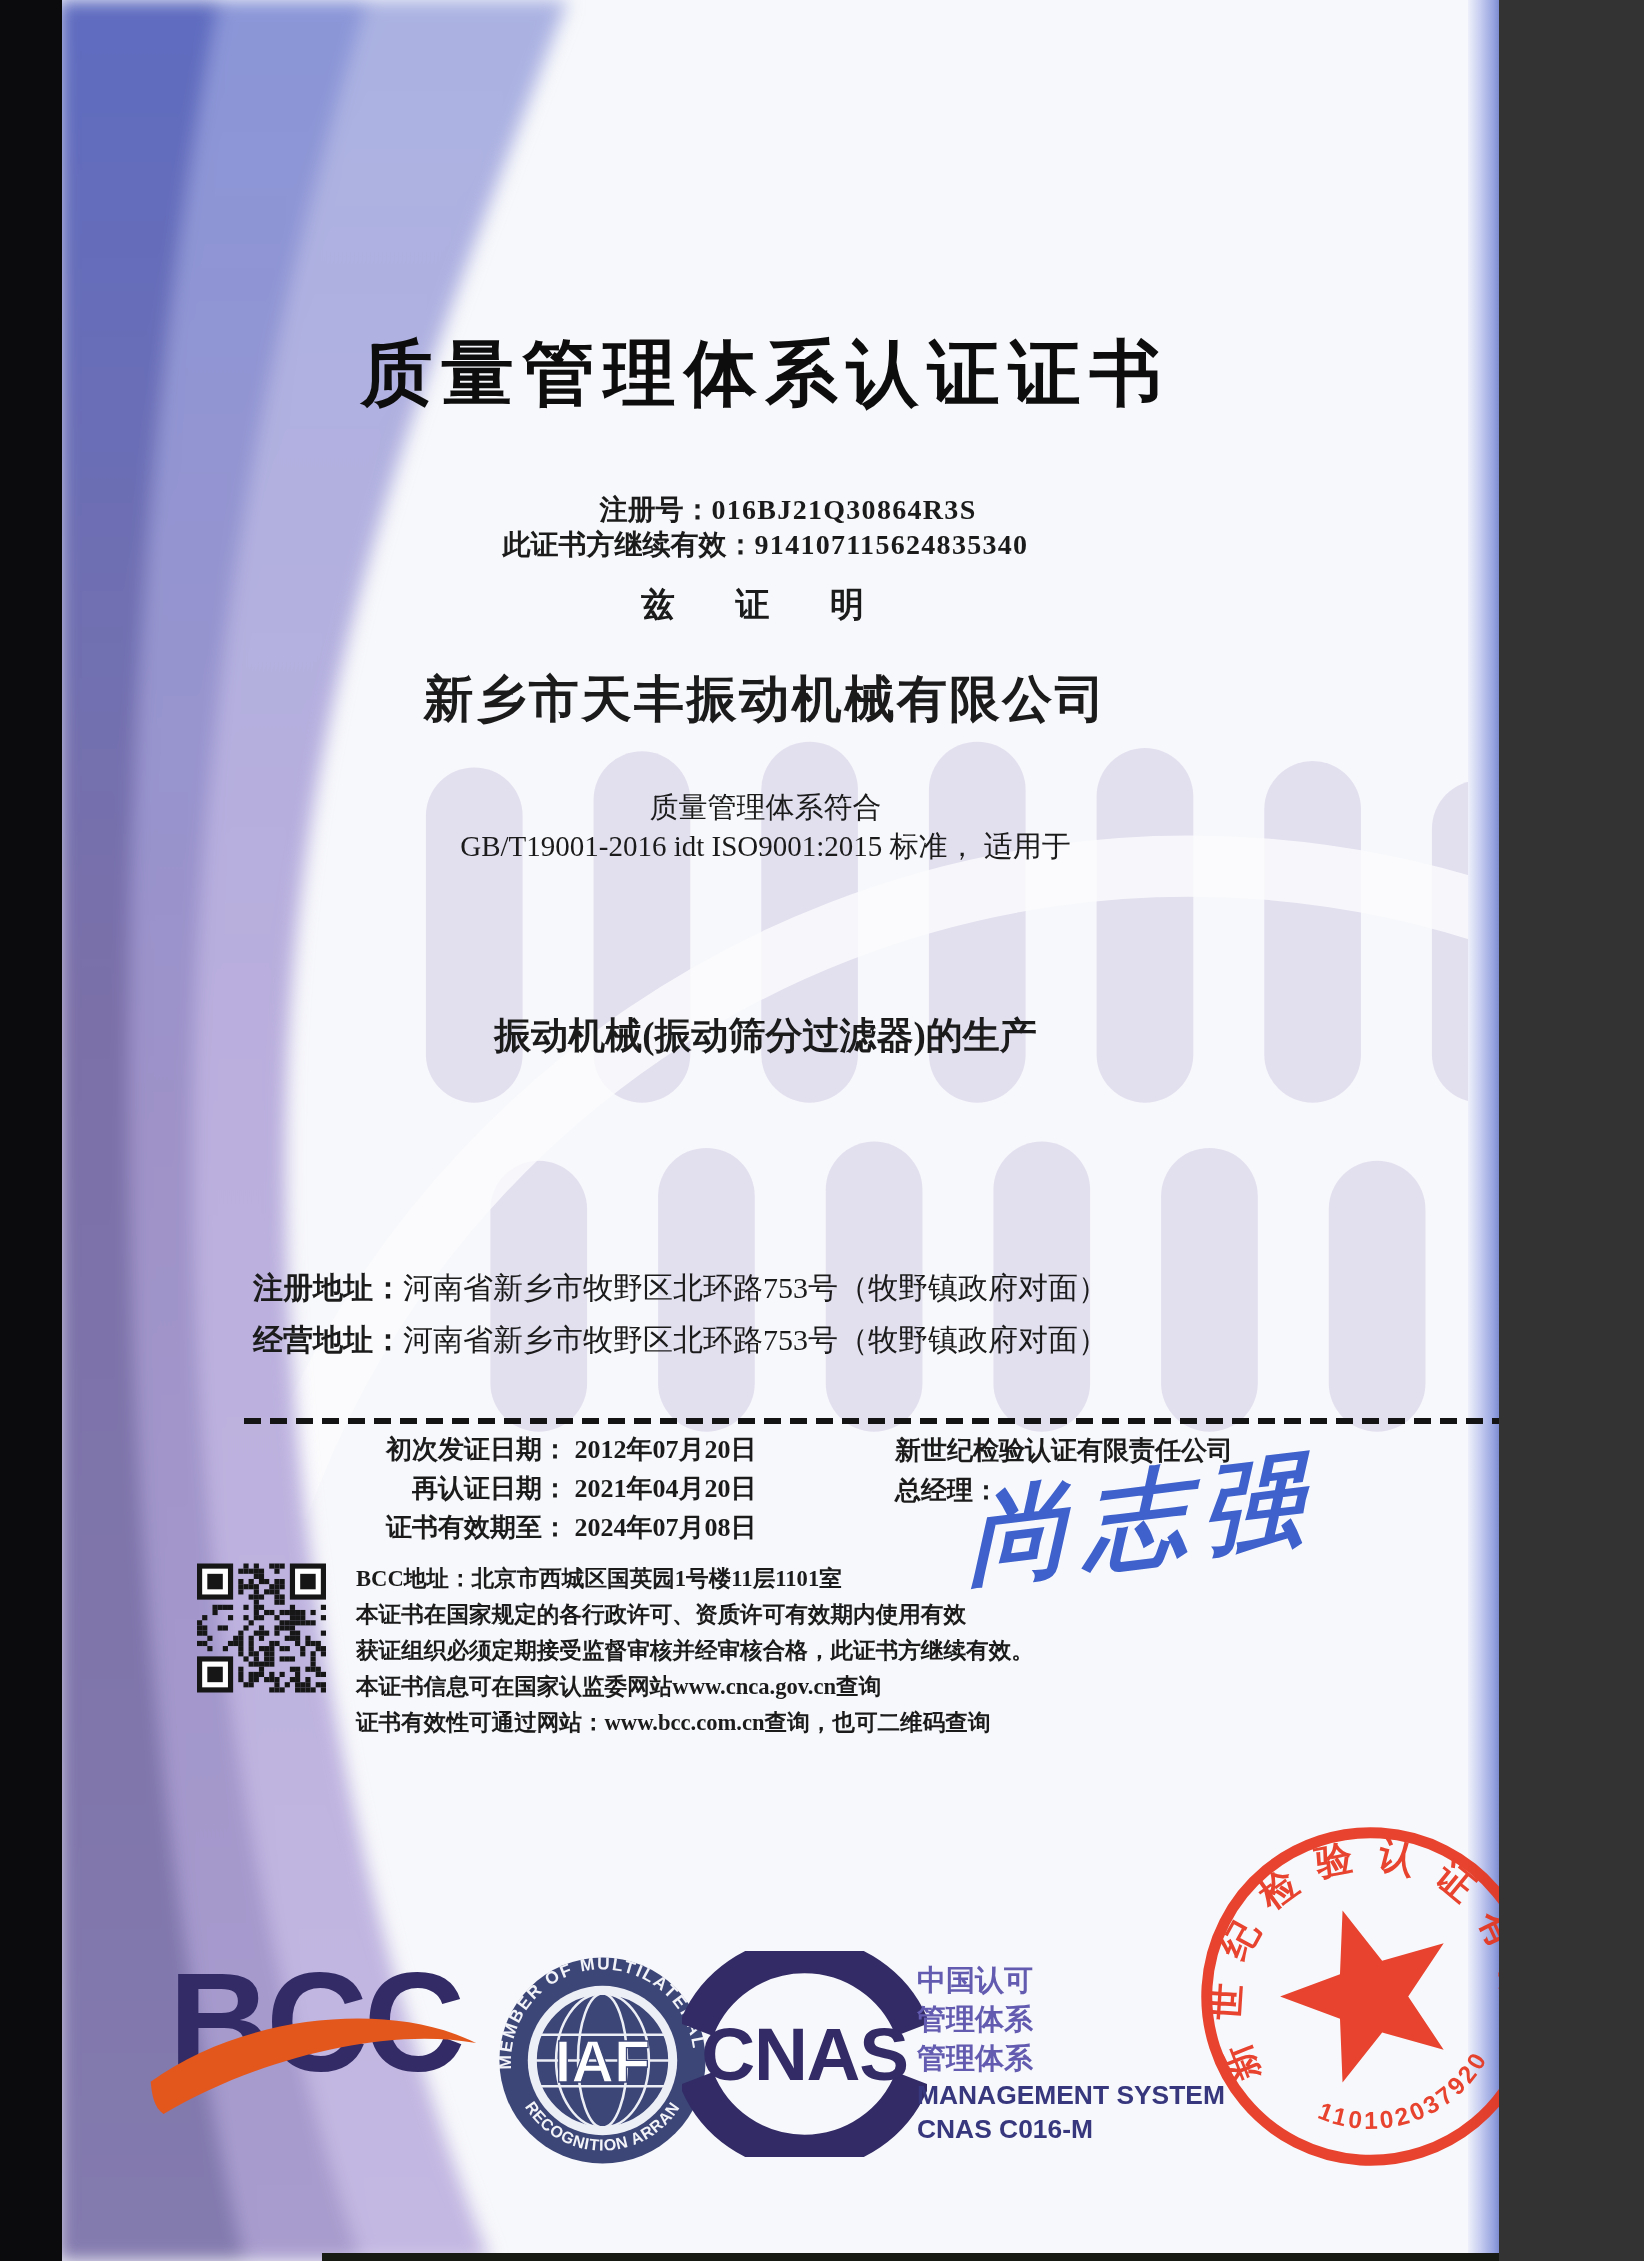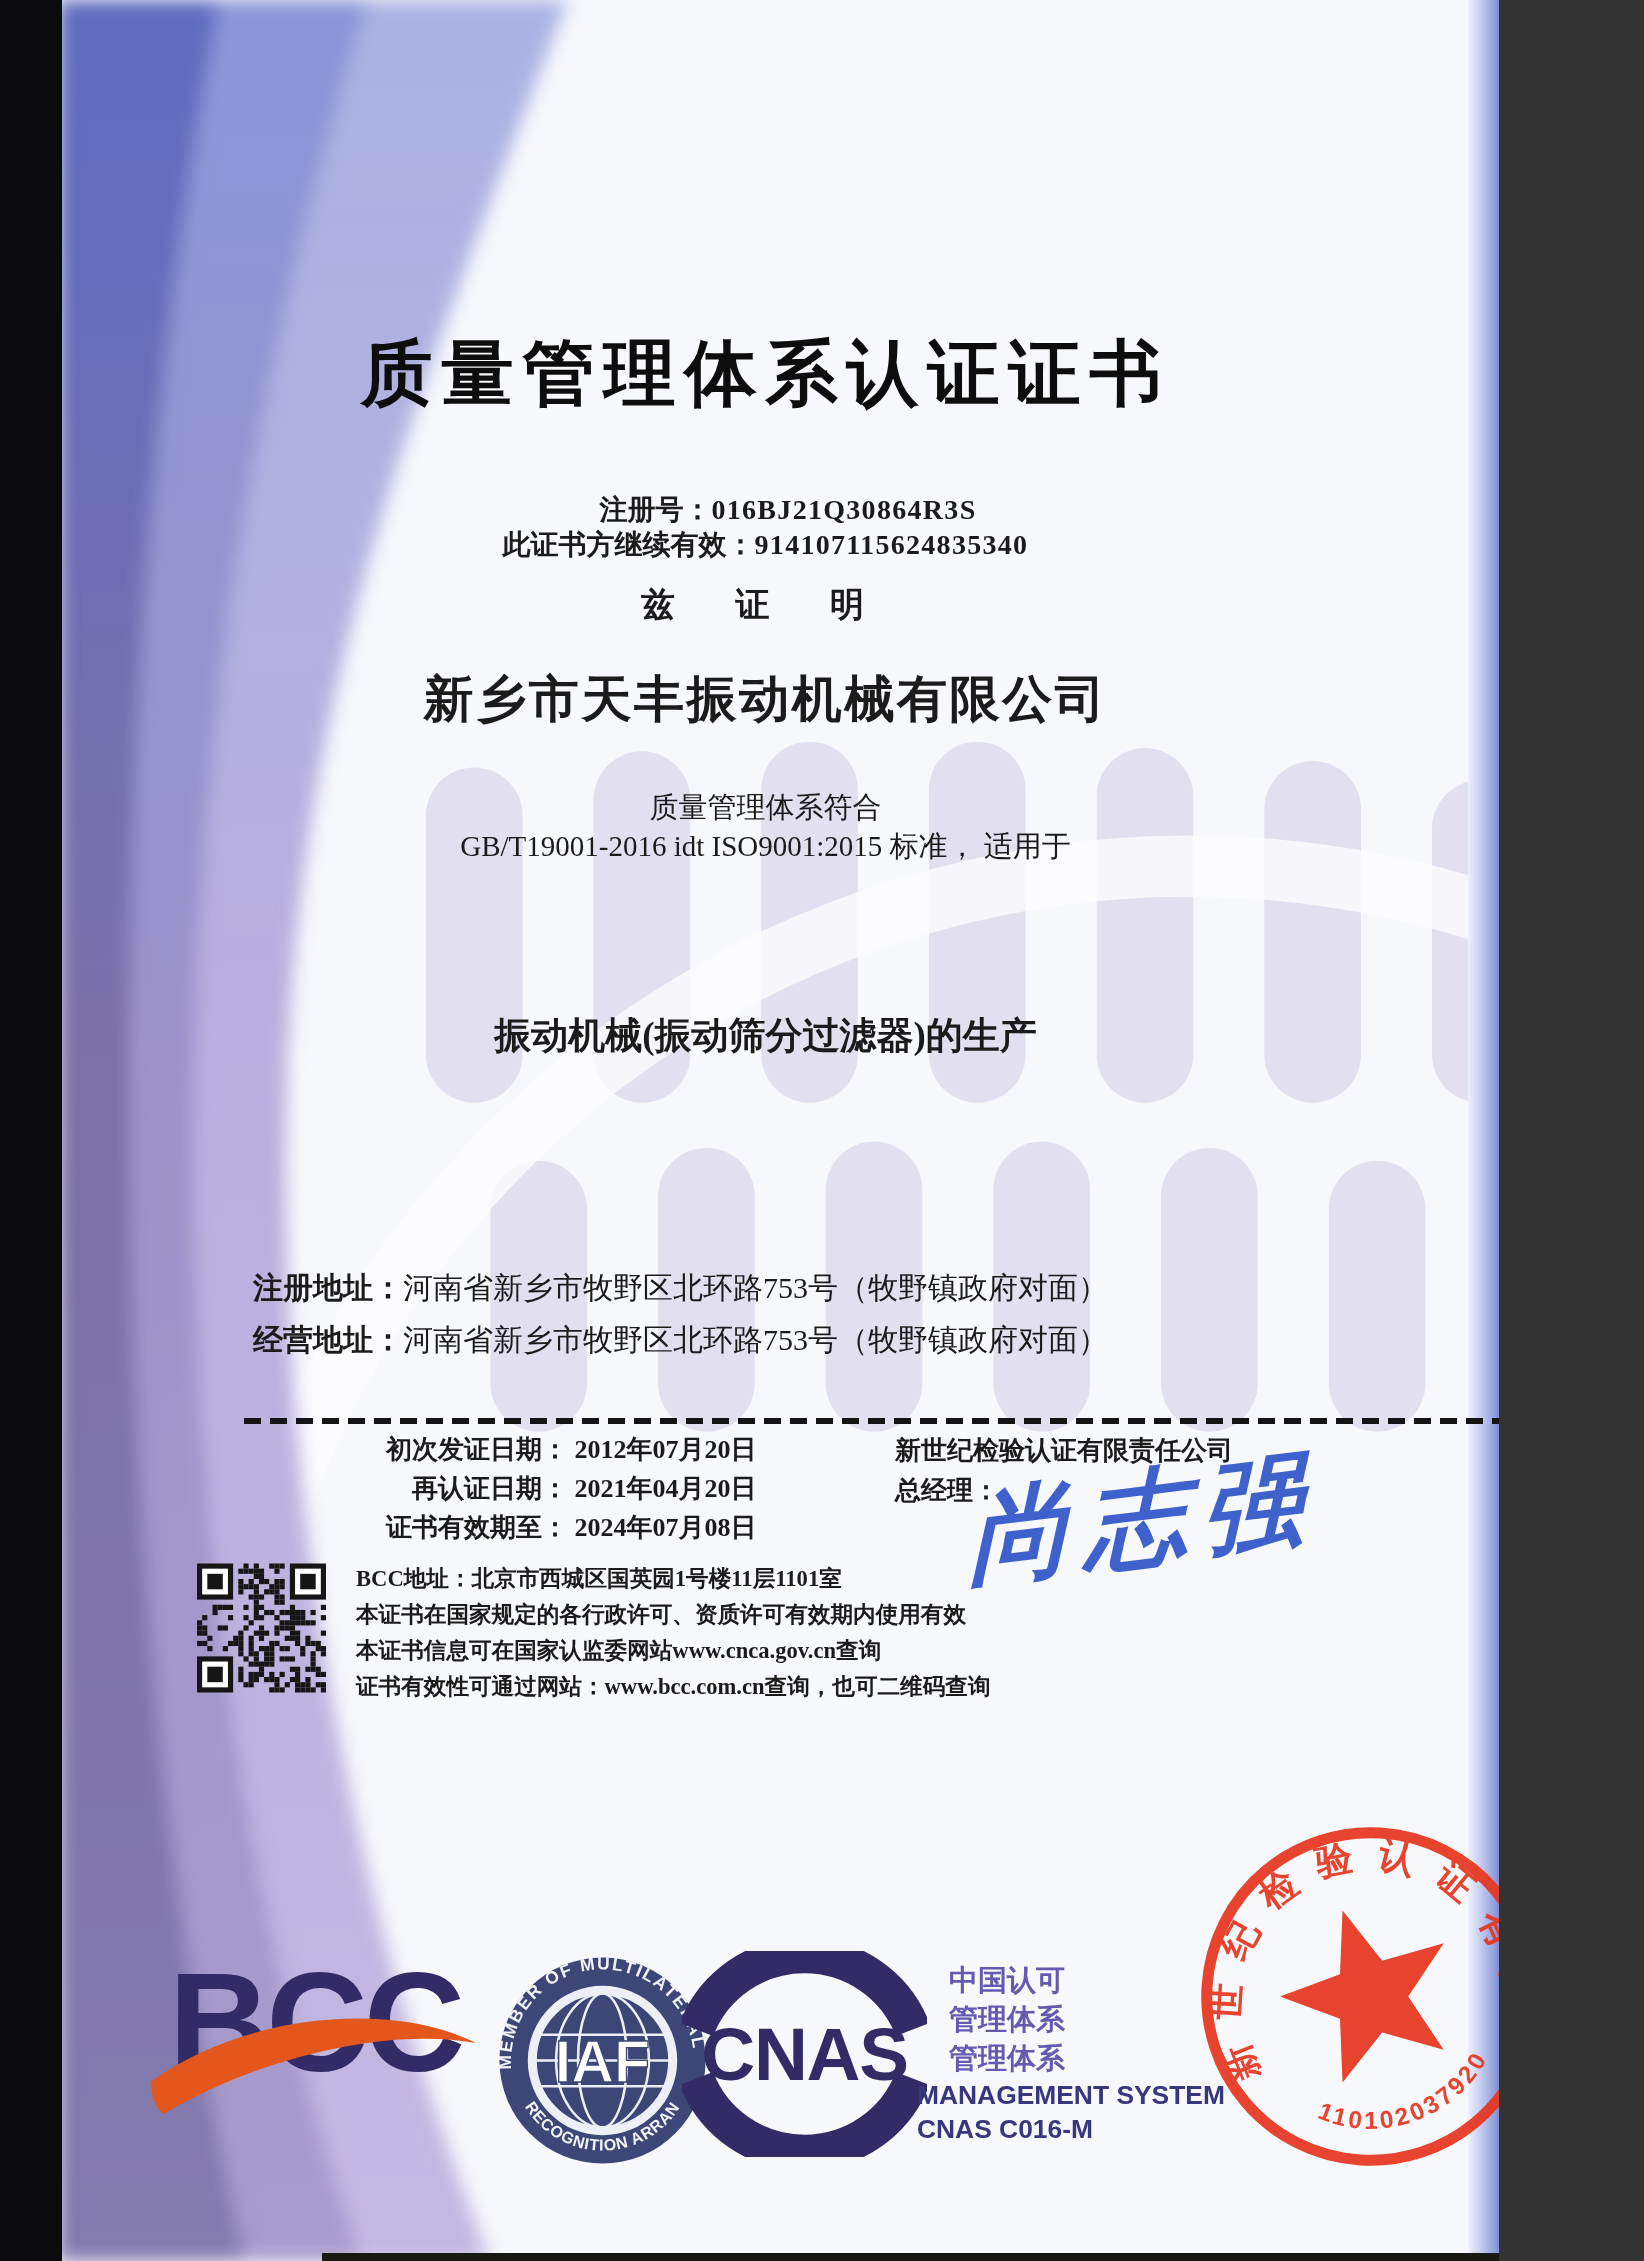--- a/index.html
+++ b/index.html
@@ -34,21 +34,21 @@
   #dates .lab{display:inline-block;width:413px;text-align:right;font-weight:bold;}
   #dates .val{font-weight:600;}
   #issuer-co{left:895px;top:1433px;font-size:26px;font-weight:600;}
   #gm{left:895px;top:1473px;font-size:26px;font-weight:600;}
   #signature{left:967px;top:1451px;font-size:103px;color:#2f55c8;
      font-family:"DejaVu Sans",sans-serif;font-weight:bold;font-style:italic;
      transform:rotate(-7deg) skewX(-6deg);letter-spacing:14px;opacity:.92;}
   #notes{left:356px;top:1561px;font-size:22.6px;font-weight:600;line-height:36px;white-space:nowrap;}
   
   #cnas-text{left:917px;top:1961px;}
-  .cnas-cjk{font-size:29px;line-height:39px;color:#625bb0;font-weight:600;margin-left:32px;}
+  .cnas-cjk{font-size:29px;line-height:39px;color:#625bb0;font-weight:600;}
   .cnas-en{font-family:"Liberation Sans",sans-serif;font-size:26.4px;line-height:34px;
            font-weight:bold;color:#37377e;}
   
   #wm{left:0;top:0;}
   #qr-box{left:197px;top:1552px;}
 </style>
 </head>
 <body>
 
 <div id="page">
@@ -355,20 +355,21 @@
           <rect x="0" y="20" width="7" height="7"></rect>
           <rect x="1" y="21" width="5" height="5" fill="#fff"></rect>
           <rect x="2" y="22" width="3" height="3"></rect>
         </g>
       </svg>
   </div>
 
   <div id="notes" class="abs">
     <div>BCC地址：北京市西城区国英园1号楼11层1101室</div>
     <div>本证书在国家规定的各行政许可、资质许可有效期内使用有效</div>
+    <div>获证组织必须定期接受监督审核并经审核合格，此证书方继续有效。</div>
     <div>本证书信息可在国家认监委网站www.cnca.gov.cn查询</div>
     <div>证书有效性可通过网站：www.bcc.com.cn查询，也可二维码查询</div>
   </div>
 
   <svg class="abs" style="left:141px;top:1925px;" width="348" height="213" viewBox="-270 -165 540 330">
     <text x="0" y="62" text-anchor="middle" font-family="Liberation Sans, sans-serif" font-weight="bold" font-size="218" letter-spacing="-6" fill="#322b66">BCC</text>
     <path d="M -255,78 C -110,-28 120,-48 250,18 C 110,-8 -90,42 -235,128 C -250,118 -253,98 -255,78 Z" fill="#e4571c"></path>
   </svg>
 
   <svg class="abs" style="left:493px;top:1951px;" width="219" height="219" viewBox="-170 -170 340 340">

